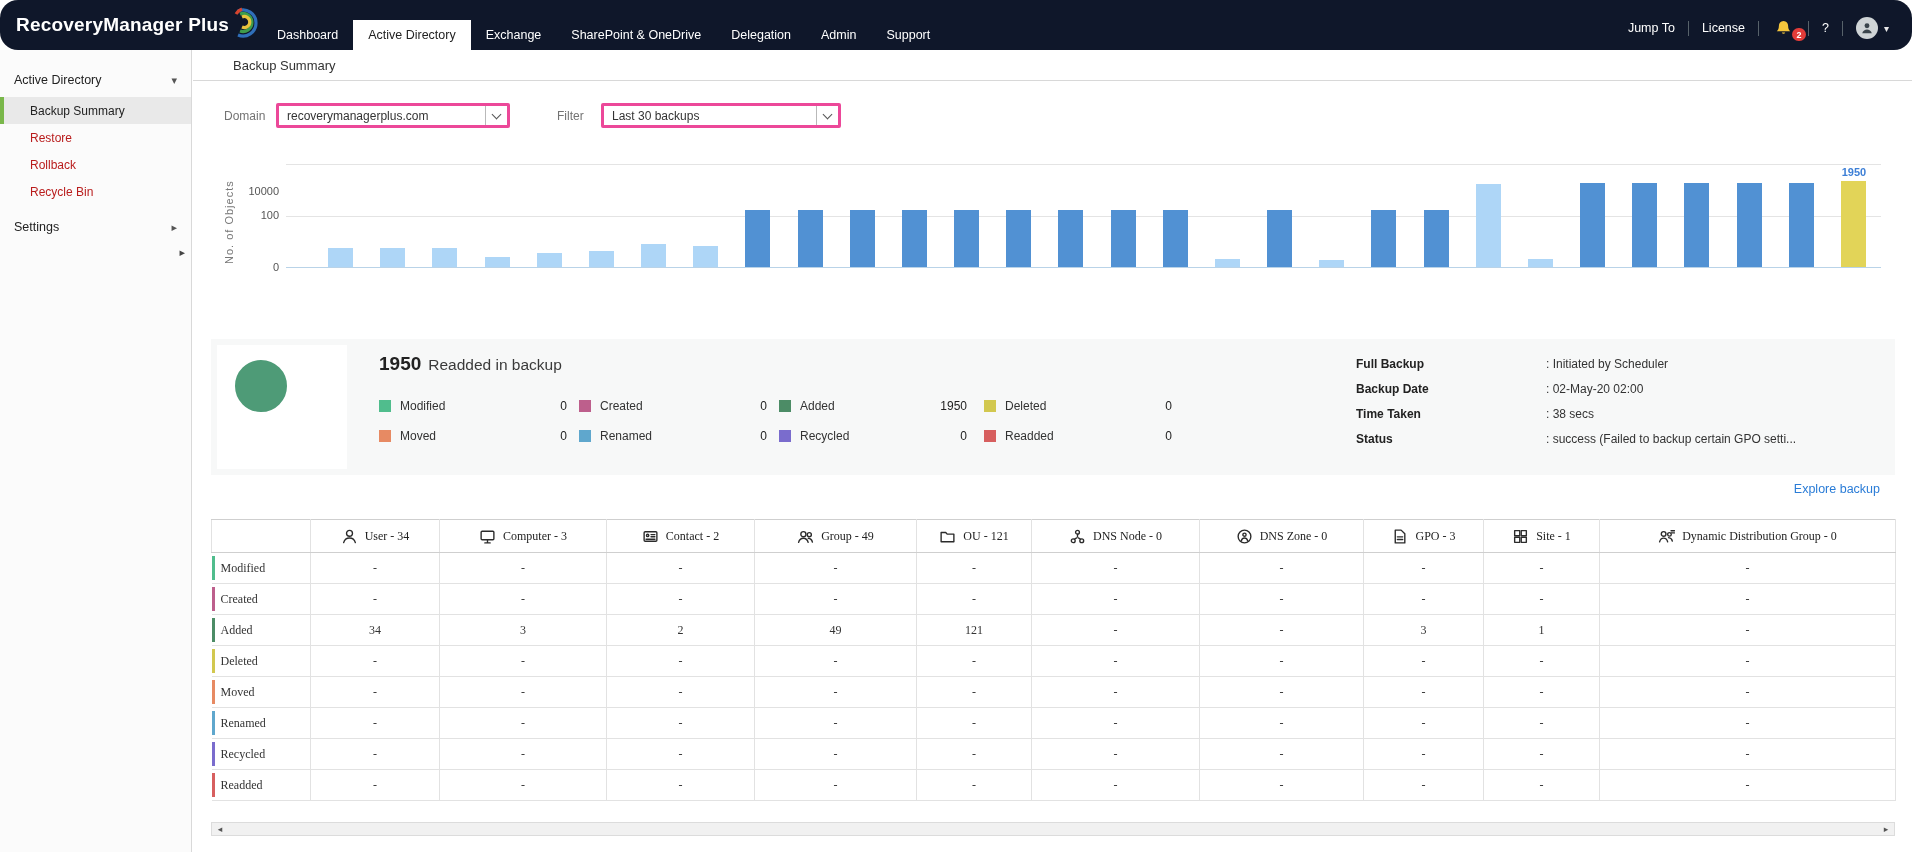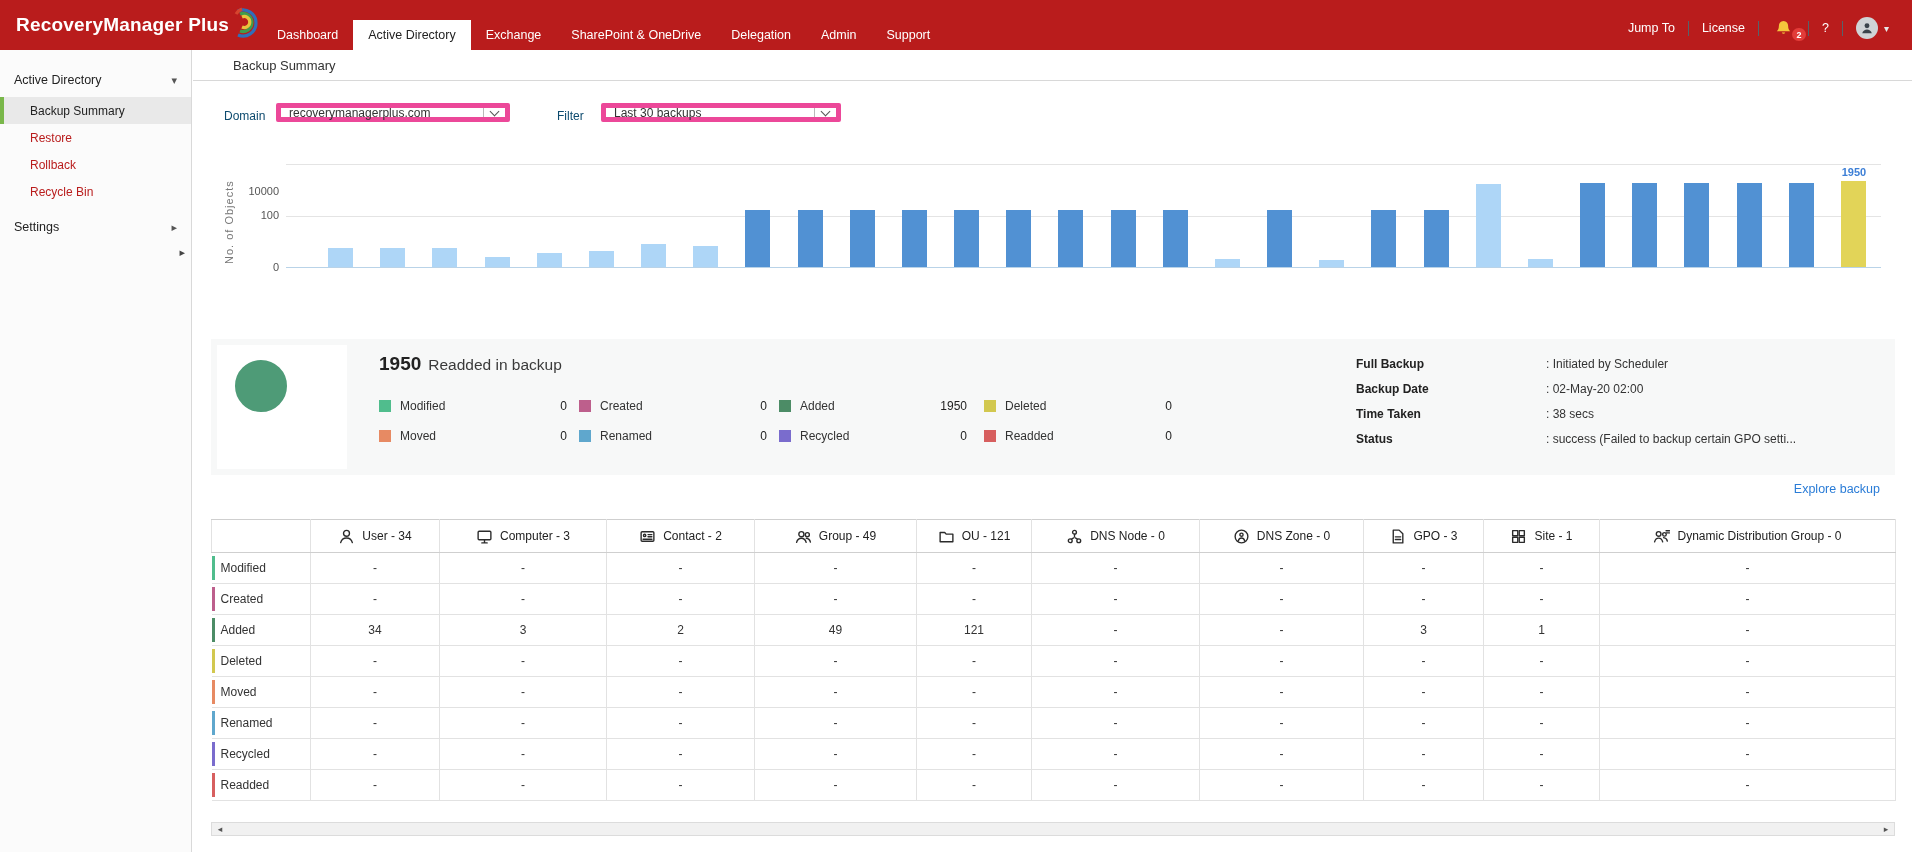--- a/index.html
+++ b/index.html
@@ -1,20 +1,20 @@
 <!DOCTYPE html>
 <html><head>
 <meta charset="utf-8">
 <style>
   * { margin:0; padding:0; box-sizing:border-box; }
   html,body { width:1912px; height:852px; overflow:hidden; }
   body { font-family:"Liberation Sans", sans-serif; background:#fff; position:relative; font-size:12px; color:#333; }
 
   
-  .topbar { position:absolute; left:0; top:0; width:1912px; height:50px; background:#b91c1c; }
+  .topbar { position:absolute; left:0; top:0; width:1912px; height:50px; background:#0f172a;border-radius:18px; }
   .logo { position:absolute; left:16px; top:0; height:50px; display:flex; align-items:center; color:#fff; font-size:19px; font-weight:600; letter-spacing:.2px; }
   .logo svg { margin-left:3px; margin-top:-6px; }
   .nav-tabs { position:absolute; left:262px; bottom:0; height:30px; display:flex; }
   .nav-tab { height:30px; display:flex; align-items:center; padding:0 15px; color:#fff; font-size:12.5px; cursor:pointer; }
   .nav-tab.active { background:#fff; color:#222; }
   .topbar-right { position:absolute; right:10px; top:0; height:56px; display:flex; align-items:center; color:#fff; font-size:12.5px; }
   .tb-item { padding:0 13px; display:flex; align-items:center; cursor:pointer; position:relative; }
   .tb-div { width:1px; height:15px; background:#57626a; }
   .badge { position:absolute; top:9px; right:2px; background:#e23c39; color:#fff; font-size:9px; font-weight:bold; min-width:14px; height:13px; border-radius:7px; display:flex; align-items:center; justify-content:center; padding:0 3px; }
   .avatar { width:22px; height:22px; border-radius:50%; background:#cfd4d6; display:flex; align-items:center; justify-content:center; }
@@ -28,22 +28,22 @@
   .side-item.selected { background:#e9e9e9; border-left:4px solid #79b74a; color:#222; }
   .side-settings { display:flex; align-items:center; justify-content:space-between; padding:0 14px; height:26px; margin-top:9px; font-size:12.5px; color:#222; cursor:pointer; }
   .side-caret { color:#555; font-size:11px; }
   .collapse-toggle { position:absolute; right:6px; top:196px; color:#444; font-size:11px; cursor:pointer; }
 
   
   .main { position:absolute; left:193px; top:50px; right:0; bottom:0; background:#fff; }
   .page-head { height:31px; border-bottom:1px solid #d8d8d8; display:flex; align-items:center; padding-left:40px; font-size:13px; color:#333; }
 
   .filters { position:absolute; left:0; top:53px; height:25px; width:100%; }
-  .flt-label { position:absolute; top:6px; font-size:12px; color:#0c4a6e; }
-  .select { position:absolute; top:0; height:19px; background:#fff; border:5px solid #ec4899; border-radius:2px; display:flex; align-items:center; font-size:12px; color:#333; cursor:pointer; }
+  .flt-label { position:absolute; top:6px; font-size:12px; color:#737373; }
+  .select { position:absolute; top:0; height:25px; background:#fff; border:3px solid #ec4899; border-radius:2px; display:flex; align-items:center; font-size:12px; color:#333; cursor:pointer; }
   .select .val { flex:1; padding:0 8px; white-space:nowrap; overflow:hidden; }
   .select .arrow-box { width:22px; height:100%; border-left:1px solid #b9b9b9; display:flex; align-items:center; justify-content:center; }
   .chev { width:7px; height:7px; border-right:1.6px solid #555; border-bottom:1.6px solid #555; transform:rotate(45deg); margin-top:-3px; }
 
   
   .chart { position:absolute; left:0; top:96px; width:100%; height:150px; }
   .ylab { position:absolute; left:30px; top:118px; transform:rotate(-90deg); transform-origin:left top; font-size:11px; color:#777; letter-spacing:1px; white-space:nowrap; }
   .ytick { position:absolute; right:0; font-size:11px; color:#555; text-align:right; }
   .plot { position:absolute; left:93px; top:18px; width:1595px; height:104px; }
   .gline { position:absolute; left:0; width:100%; height:1px; background:#e4e4e4; }
@@ -64,21 +64,21 @@
   .lg-sq { width:12px; height:12px; margin-right:9px; flex:none; }
   .lg-label { font-size:12px; color:#333; flex:1; }
   .lg-val { font-size:12px; color:#222; text-align:right; }
   .details { position:absolute; left:1145px; top:18px; }
   .dt-row { display:flex; margin-bottom:11px; }
   .dt-label { width:190px; font-weight:bold; font-size:12px; color:#222; }
   .dt-val { font-size:12px; color:#333; white-space:nowrap; }
   .explore { position:absolute; right:32px; top:432px; font-size:12.5px; color:#2a7cd7; cursor:pointer; }
 
   
-  .obj-table { position:absolute; left:18px; top:469px; border-collapse:collapse; table-layout:fixed; background:#fff; }
+  .obj-table { position:absolute; left:18px; top:469px; border-collapse:collapse; table-layout:fixed; background:#fff;font-family:Liberation Serif, serif; }
   .obj-table th, .obj-table td { border:1px solid #e2e2e2; font-weight:normal; }
   .obj-table thead th { height:33px; border-top:1px solid #cfcfcf; border-bottom:1px solid #cfcfcf; font-size:12px; color:#222; }
   .hcell { display:flex; align-items:center; justify-content:center; gap:7px; }
   .hcell svg { flex:none; }
   .obj-table td { height:31px; text-align:center; font-size:12px; color:#333; }
   td.rowlab { text-align:left; padding-left:9px; border-left:none; position:relative; }
   td.rowlab .accent { position:absolute; left:0; top:3px; bottom:3px; width:3px; }
 
   
   .hscroll { position:absolute; left:18px; top:772px; width:1684px; height:14px; background:#f1f1f1; border:1px solid #dcdcdc; display:flex; align-items:center; justify-content:space-between; }

